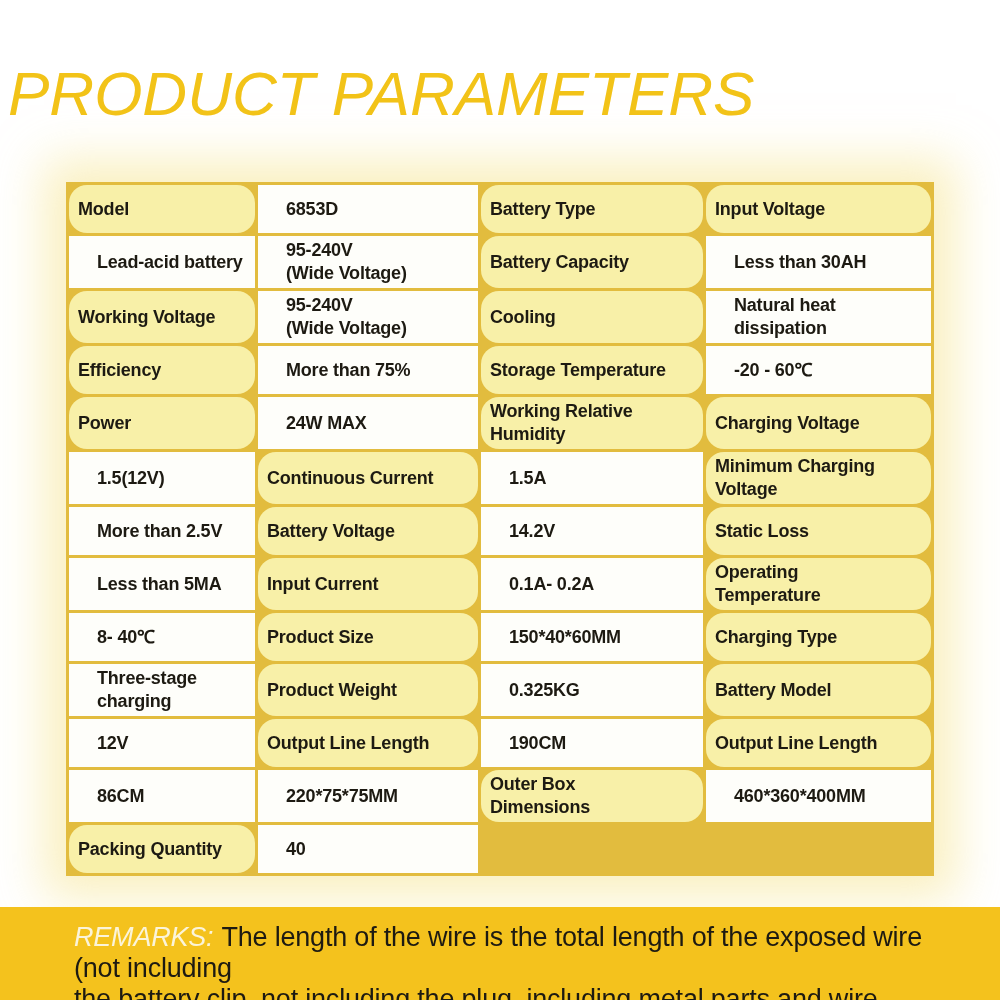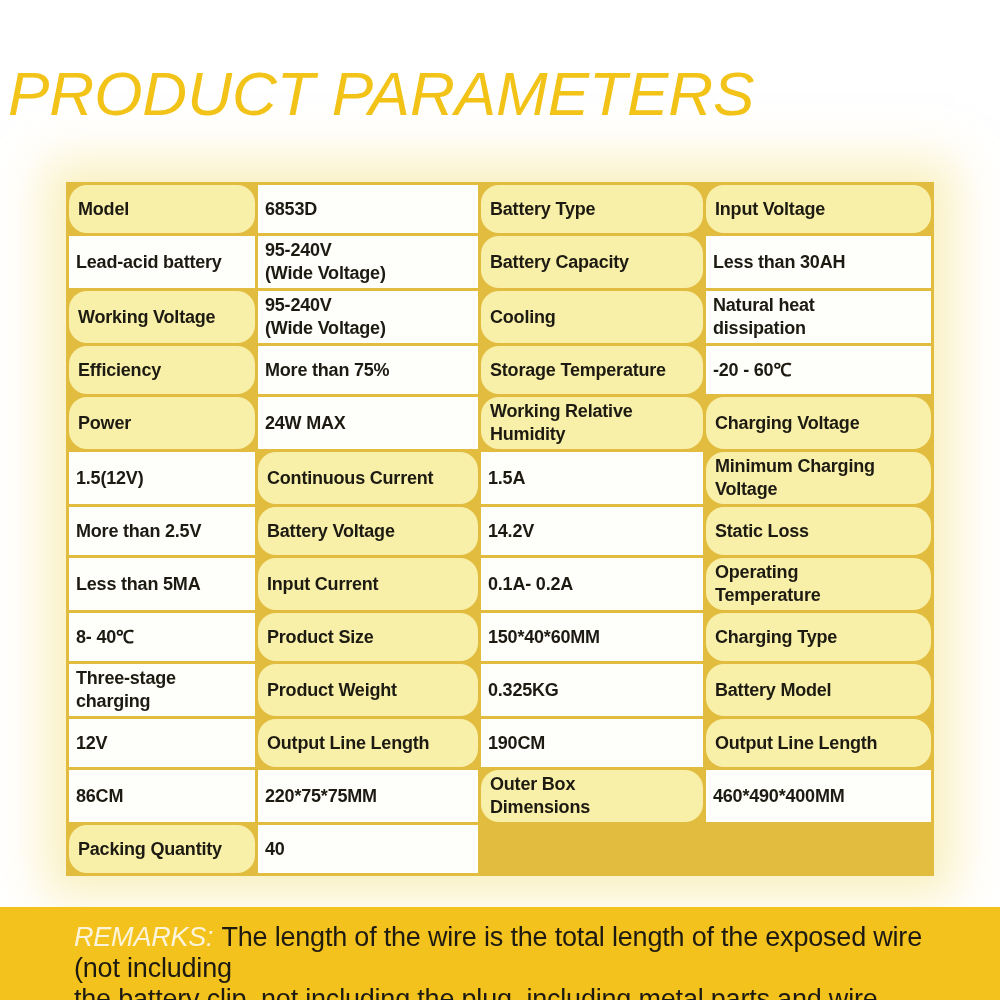--- a/index.html
+++ b/index.html
@@ -56,21 +56,21 @@
     line-height: 23px;
     color: var(--text, #1d1a12);
     white-space: pre-line;
   }
   .cell.l {
     background: var(--label_bg, #F8F0A8);
     border-radius: 18px;
   }
   .cell.v {
     background: var(--value_bg, #FEFEFA);
-    padding-left: 7px;
+    padding-left: 28px;
   }
   .remarks-bar {
     position: absolute;
     left: 0;
     top: 907px;
     width: 1000px;
     height: 93px;
     background: var(--band, #F4C21D);
     box-sizing: border-box;
     padding: 15px 62px 0 74px;
@@ -158,21 +158,21 @@
     <div class="cell v">12V</div>
     <div class="cell l">Output Line Length</div>
     <div class="cell v">190CM</div>
 
     <div class="cell l">Output Line Length</div>
     <div class="cell v">86CM</div>
     <div class="cell v">220*75*75MM</div>
 
     <div class="cell l">Outer Box
 Dimensions</div>
-    <div class="cell v">460*490*400MM</div>
+    <div class="cell v">460*360*400MM</div>
     <div class="cell l">Packing Quantity</div>
     <div class="cell v">40</div>
   </div>
 
   <div class="remarks-bar">
     <div class="remarks-line"><span class="remarks-label">REMARKS:</span><span class="remarks-text">The length of the wire is the total length of the exposed wire (not including
 the battery clip, not including the plug, including metal parts and wire cards)</span></div>
   </div>
 
 </div>

